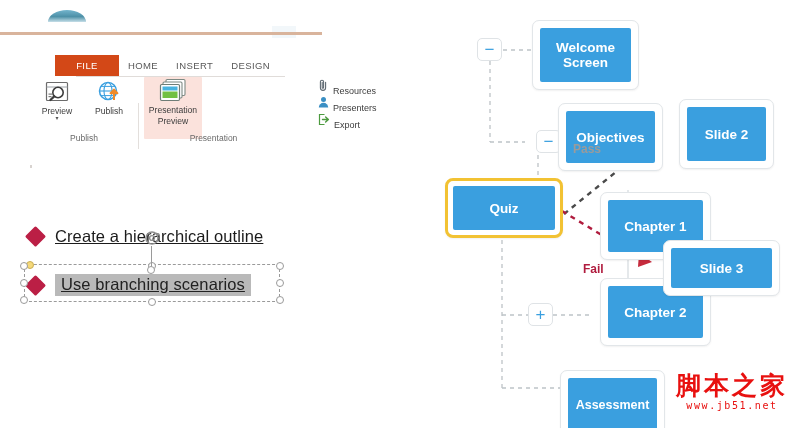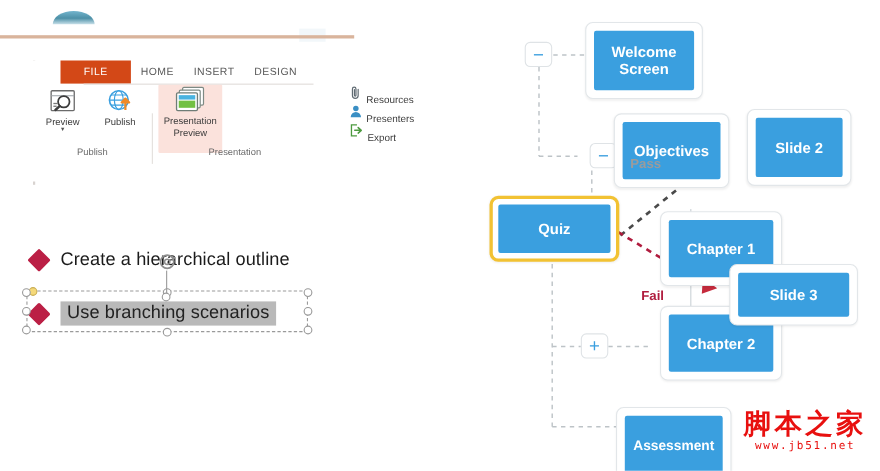--- a/index.html
+++ b/index.html
@@ -80,21 +80,21 @@
   }
   .smallrow .lbl{font-size:9px;color:#3c3c3c;white-space:nowrap;}
 
   
   .bullet-row{position:absolute;display:flex;align-items:center;gap:12px;}
   .diamond{
     width:15px;height:15px;background:#bb1f45;transform:rotate(45deg);
     border-radius:1.5px;flex:none;
   }
   .bullet-text{
-    font-size:16.5px;color:#1b1b1b;white-space:nowrap;letter-spacing:.1px;
+    font-size:16.5px;color:#1b1b1b;white-space:nowrap;letter-spacing:.1px;text-decoration:underline;
   }
   .bullet-text.sel{background:#b9b9b9;padding:1px 6px 2px 6px;color:#222;}
 
   .selbox{
     position:absolute;left:24px;top:264px;width:256px;height:38px;
     border:1px dashed #9a9a9a;box-sizing:border-box;
   }
   .handle{
     position:absolute;width:8px;height:8px;border-radius:50%;
     background:#ffffff;border:1.3px solid #9a9a9a;box-sizing:border-box;

